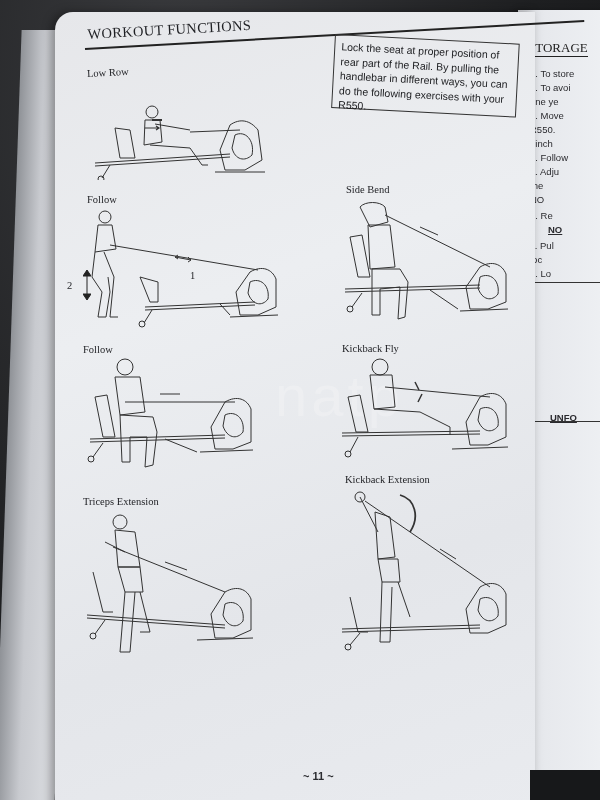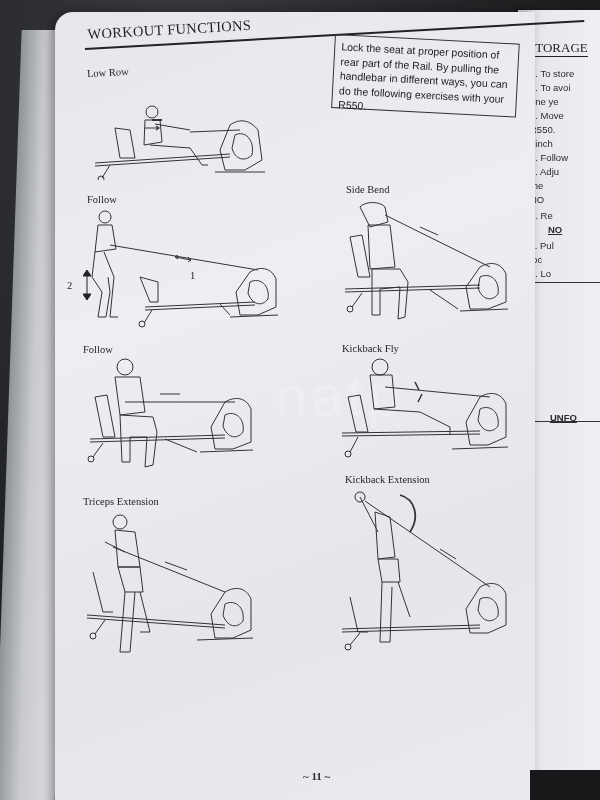--- a/index.html
+++ b/index.html
@@ -53,21 +53,21 @@
   }
   .ex-label {
     position:absolute; font-size:10.5px; color:#1d1e22;
   }
   .illus {
     position:absolute;
   }
   .illus svg { display:block; }
   .page-number {
     position:absolute; left:248px; top:758px; font-size:11px; font-weight:bold; color:#2b2c30;
-    font-family:Liberation Serif, serif;
+    font-family:Liberation Sans, sans-serif;
   }
   .watermark {
     position:absolute; left:220px; top:350px; font-size:58px; color:rgba(255,255,255,0.22);
     font-family:"Liberation Sans", sans-serif; letter-spacing:4px;
   }
   .rp-title {
     position:absolute; left:10px; top:30px; font-size:13px;
     font-family:"Liberation Serif", "DejaVu Serif", serif; border-bottom:1.5px solid #222;
     white-space:nowrap;
   }

